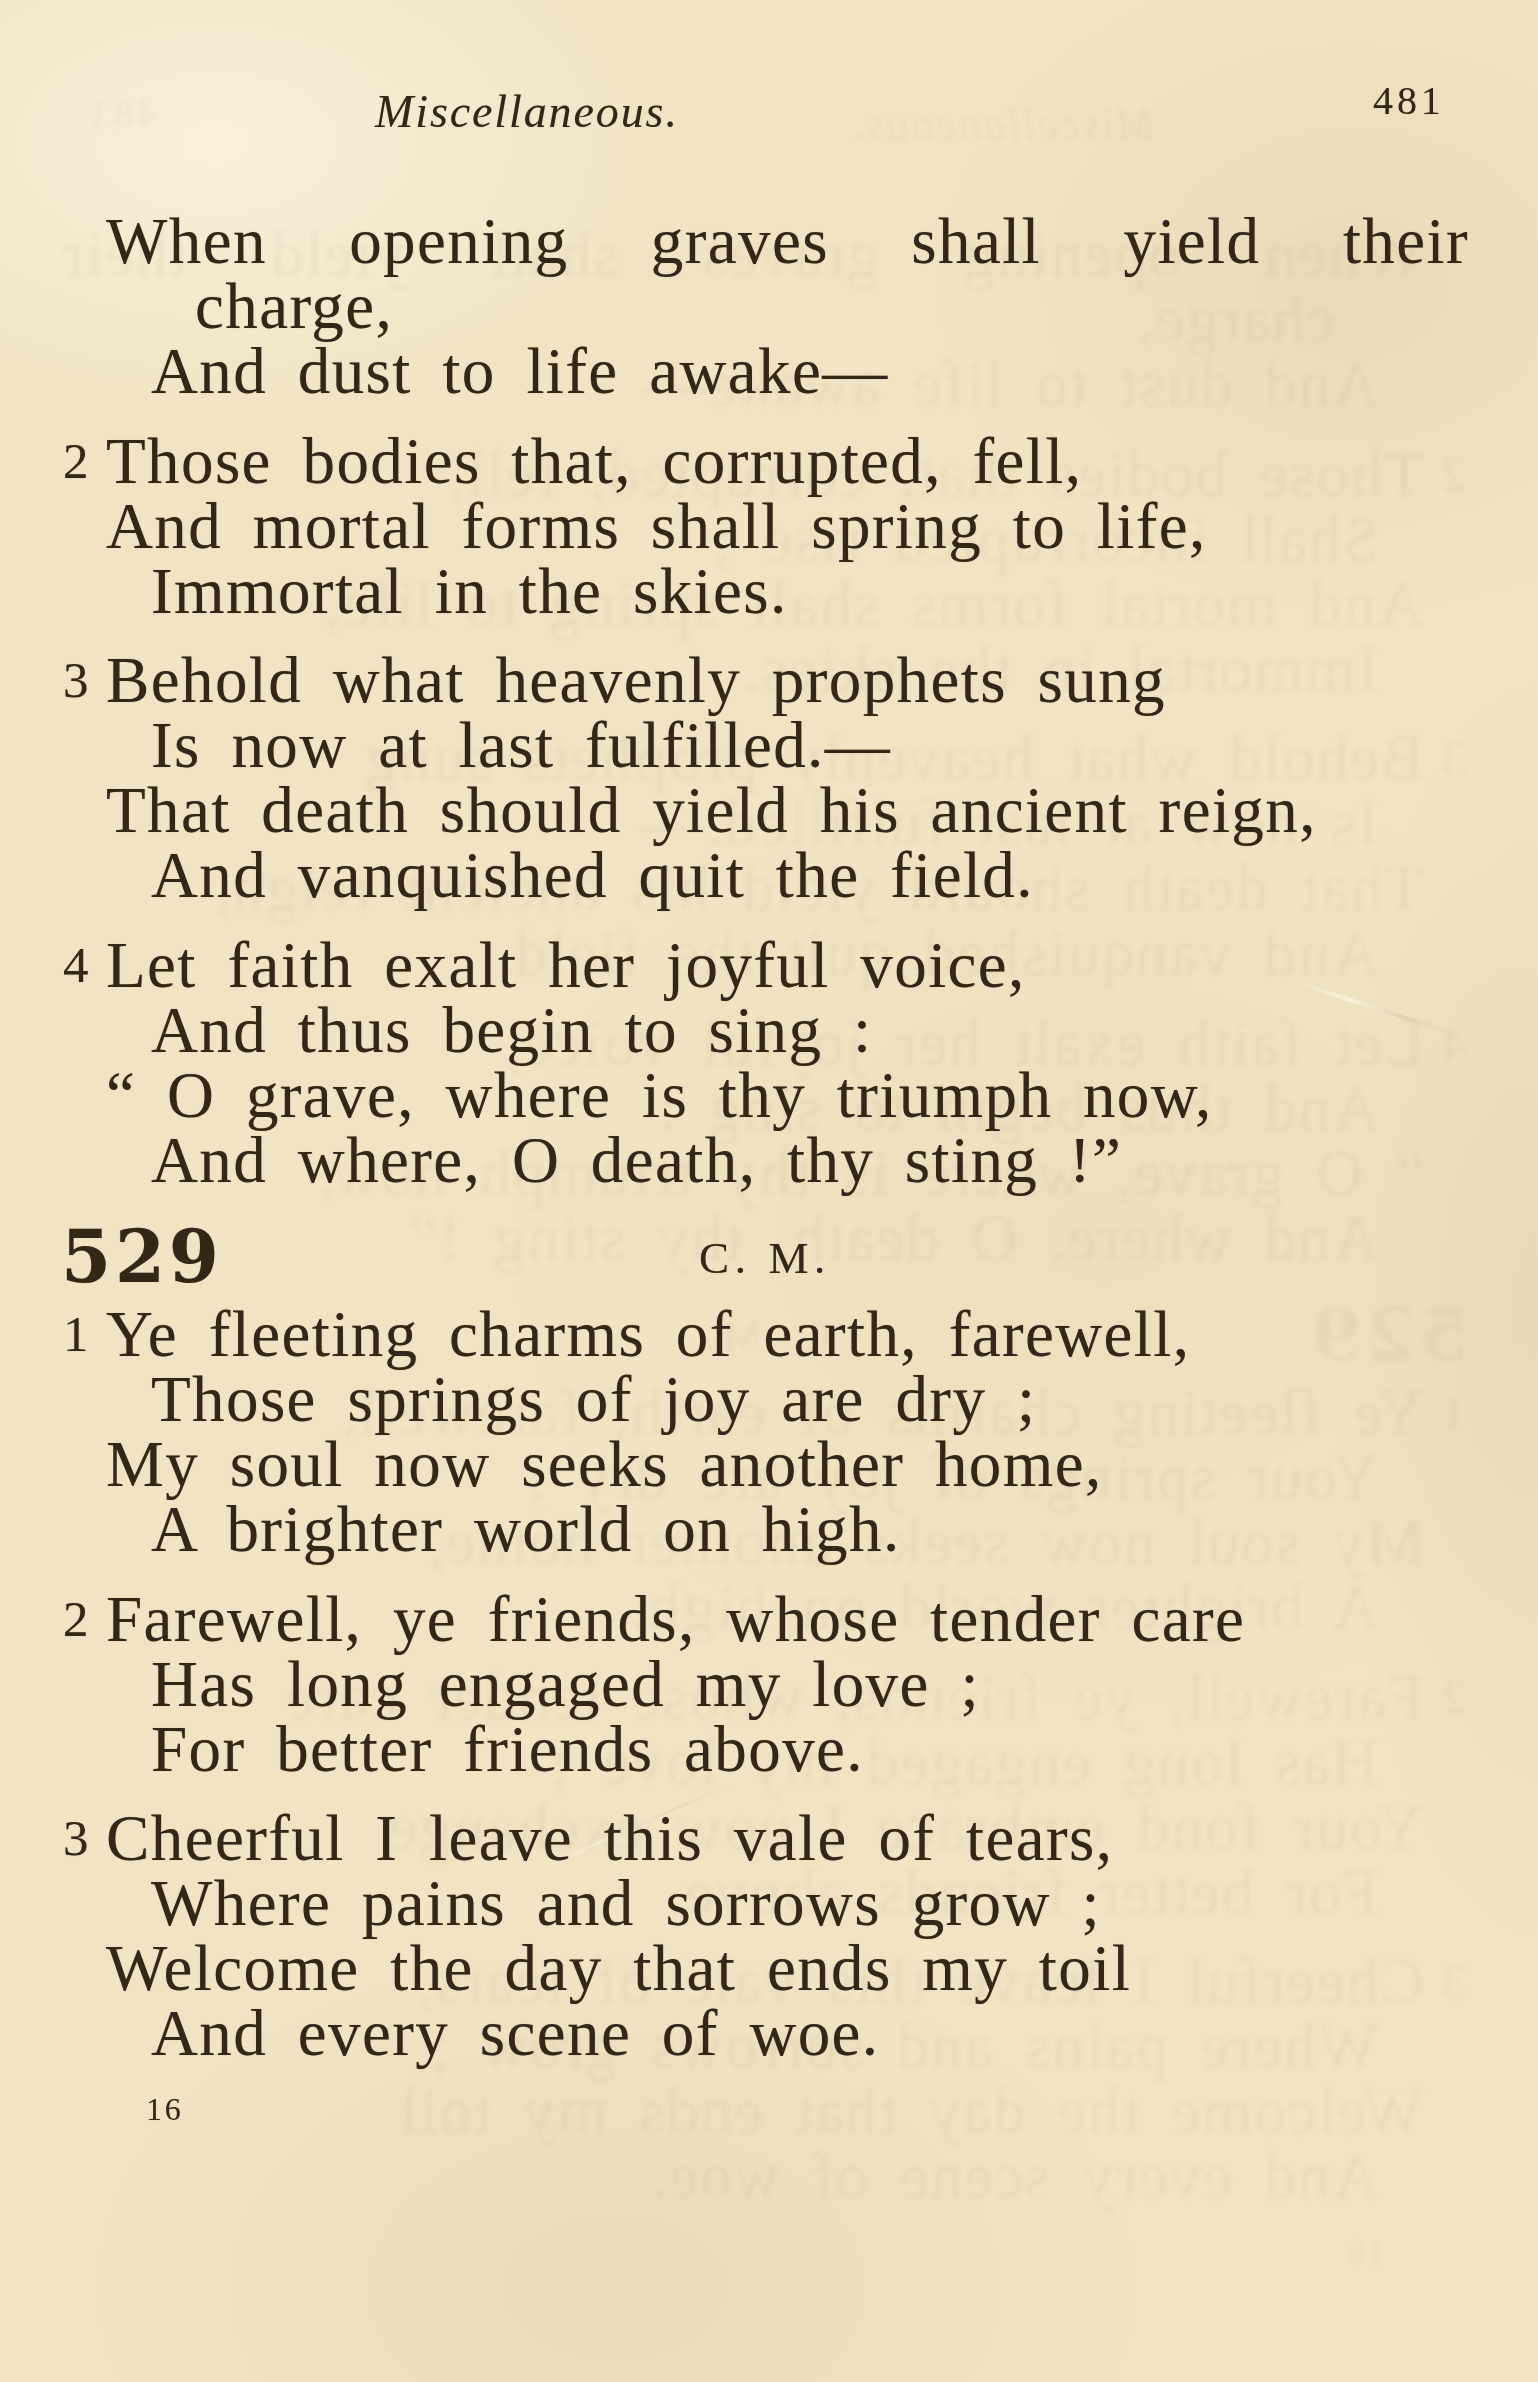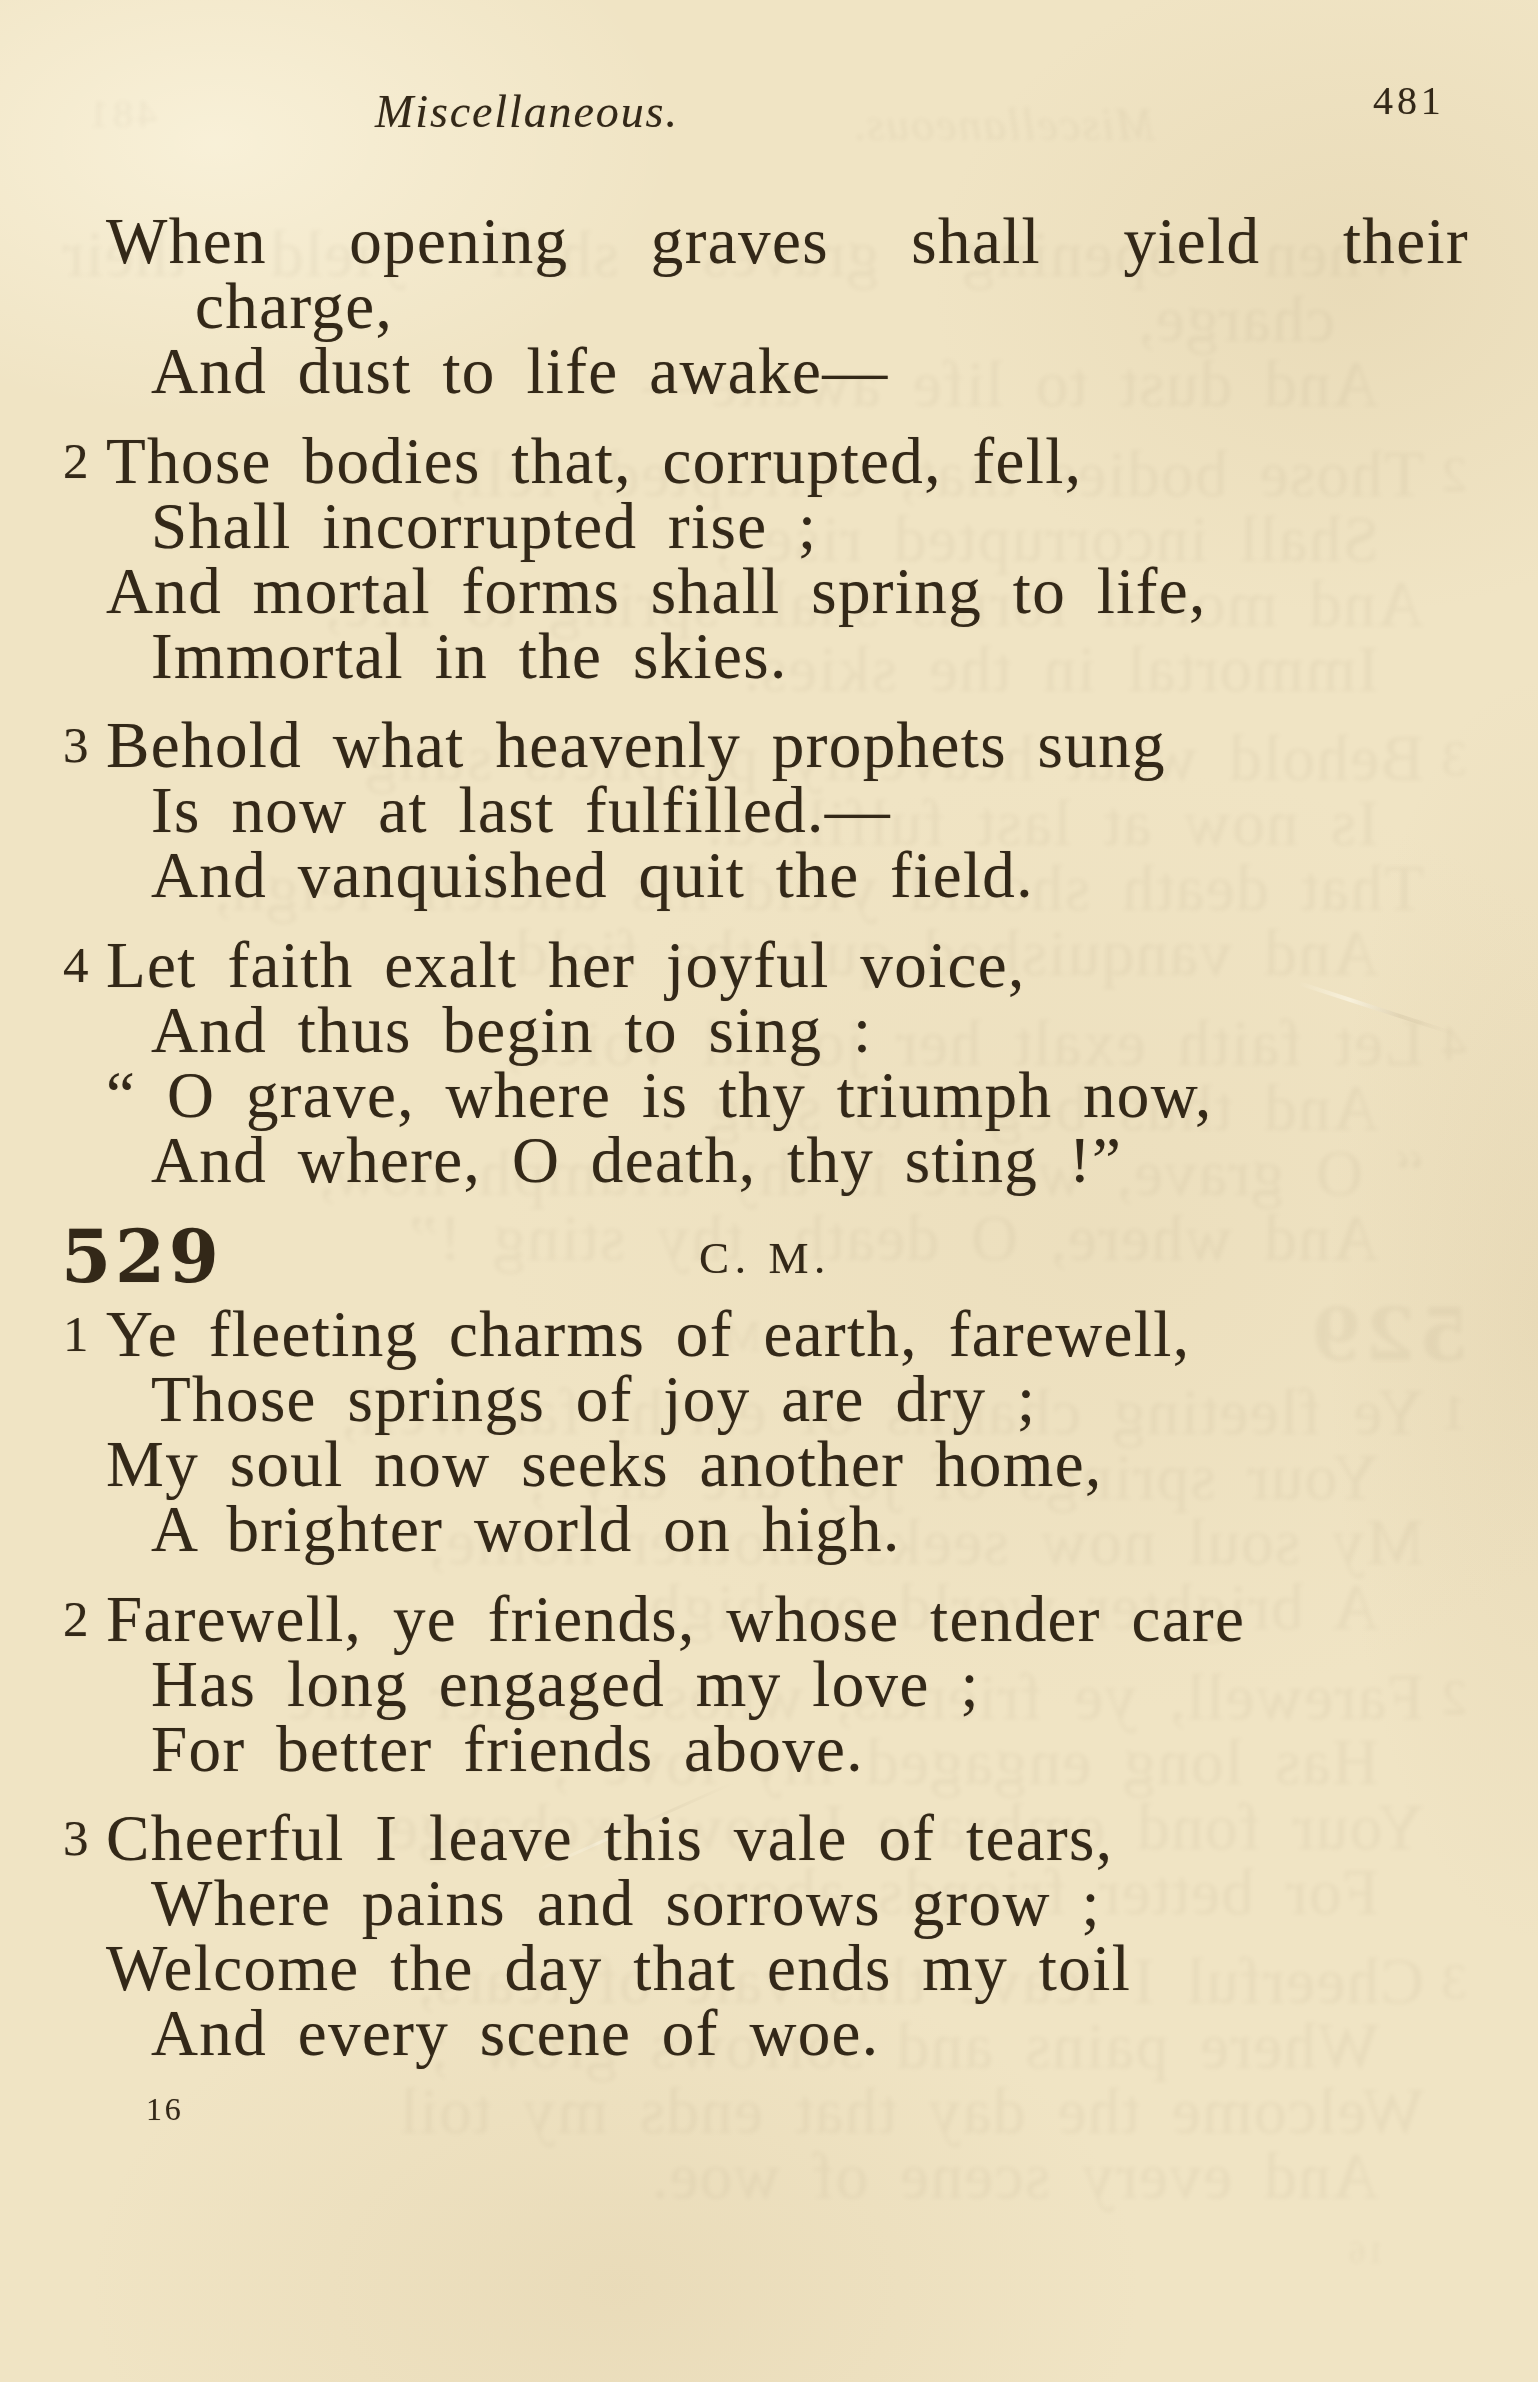--- a/index.html
+++ b/index.html
@@ -151,28 +151,28 @@
   </div>
   <div id="hymn-list">
       <div class="stanza">
         <div class="line i0 j">When opening graves shall yield their</div>
         <div class="line i2">charge,</div>
         <div class="line i1">And dust to life awake—</div>
       </div>
       <div class="stanza">
         <span class="verse-number">2</span>
         <div class="line i0">Those bodies that, corrupted, fell,</div>
-        <div class="line i1">Shall incorrupted rise ;</div>
         <div class="line i0">And mortal forms shall spring to life,</div>
         <div class="line i1">Immortal in the skies.</div>
       </div>
       <div class="stanza">
         <span class="verse-number">3</span>
         <div class="line i0">Behold what heavenly prophets sung</div>
         <div class="line i1">Is now at last fulfilled.—</div>
+        <div class="line i0">That death should yield his ancient reign,</div>
         <div class="line i1">And vanquished quit the field.</div>
       </div>
       <div class="stanza">
         <span class="verse-number">4</span>
         <div class="line i0">Let faith exalt her joyful voice,</div>
         <div class="line i1">And thus begin to sing :</div>
         <div class="line i0">“ O grave, where is thy triumph now,</div>
         <div class="line i1">And where, O death, thy sting !”</div>
       </div>
       <div class="hymn-header">

